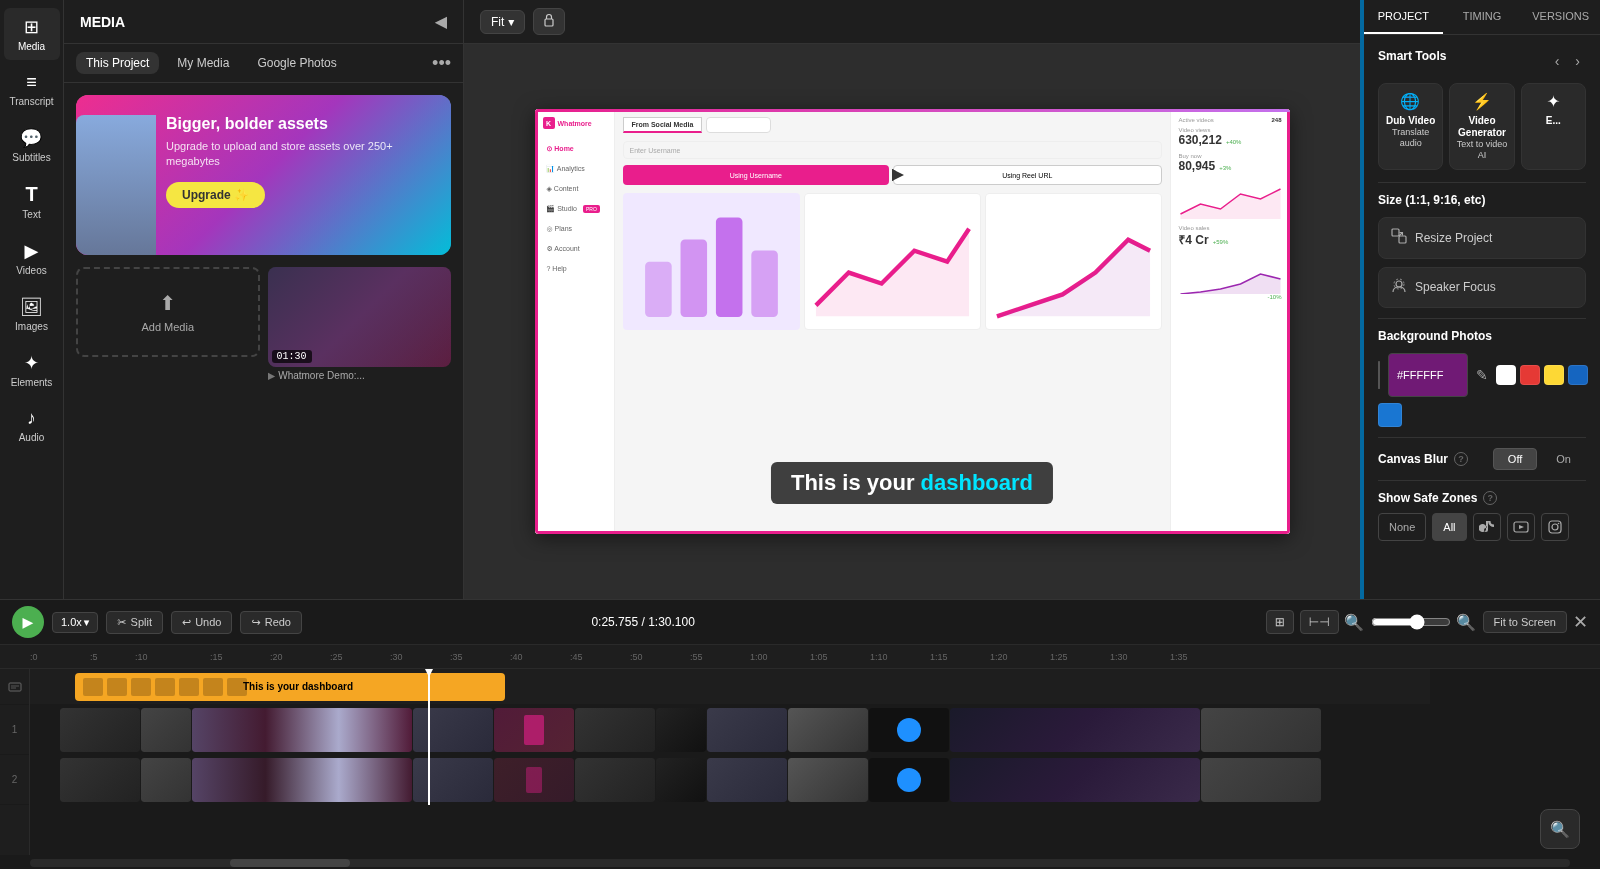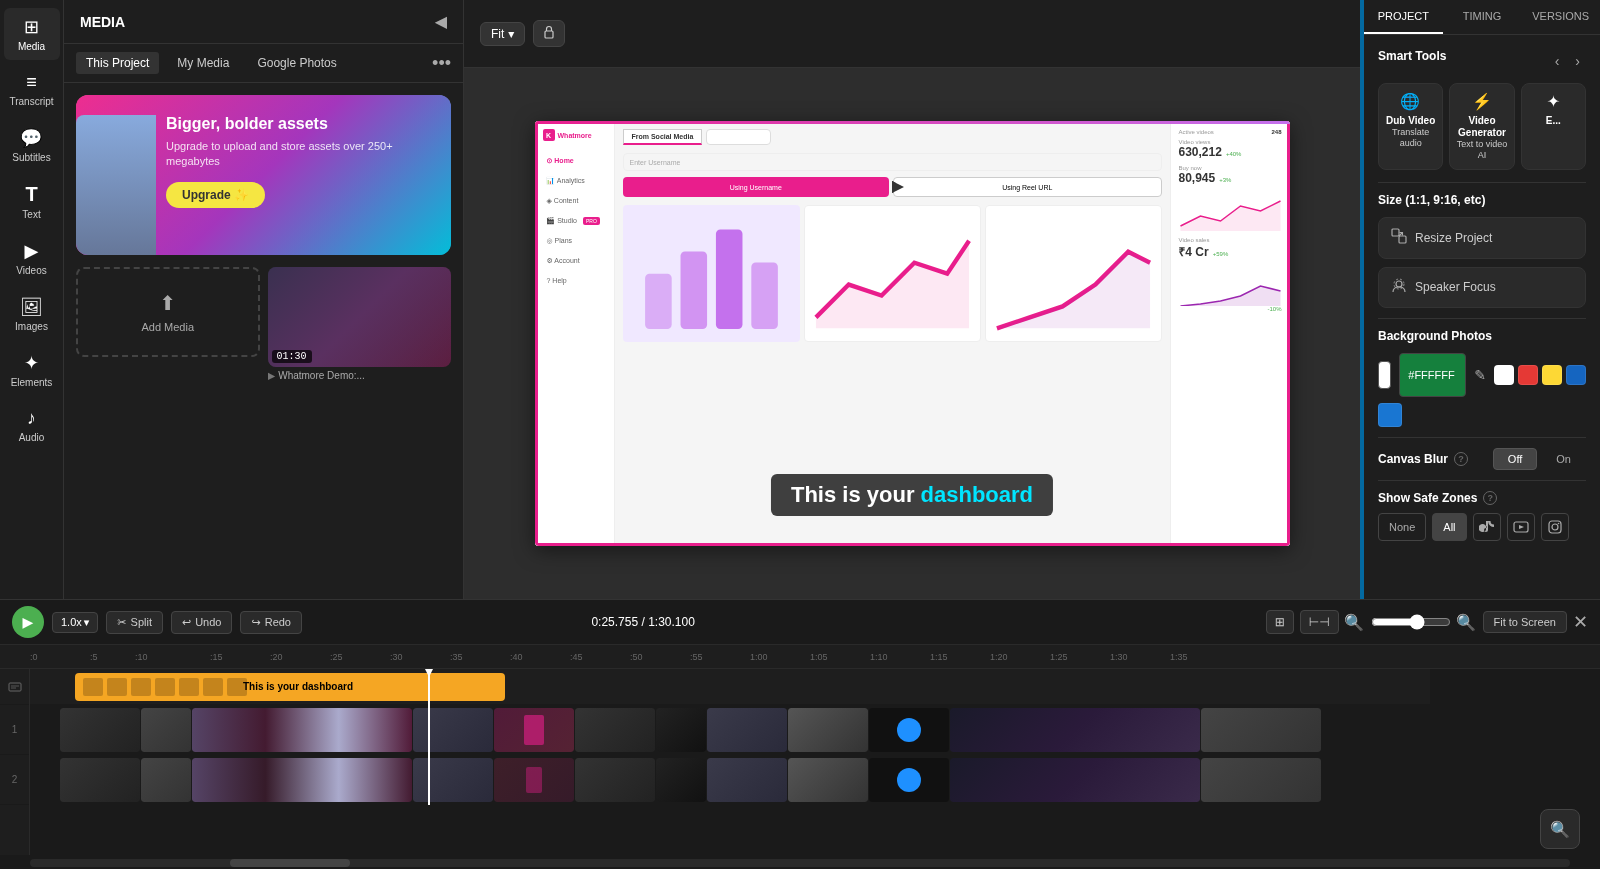--- a/index.html
+++ b/index.html
@@ -15,21 +15,21 @@
     .sidebar-icon { font-size: 18px; }
     .sidebar-label { font-size: 10px; color: #ccc; text-align: center; }
     .sidebar-item.active .sidebar-label { color: #fff; }
 
     
     .media-panel { width: 400px; background: #1e1e1e; border-right: 1px solid #333; display: flex; flex-direction: column; }
     .media-header { display: flex; align-items: center; justify-content: space-between; padding: 12px 16px; border-bottom: 1px solid #333; }
     .media-title { font-size: 14px; font-weight: 600; color: #fff; }
     .media-close-btn { background: none; border: none; color: #aaa; cursor: pointer; font-size: 16px; }
     .media-tabs { display: flex; align-items: center; padding: 8px 12px; gap: 8px; border-bottom: 1px solid #333; }
-    .media-tab { font-size: 12px; padding: 4px 10px; border-radius: 3px; cursor: pointer; color: #ccc; background: none; border: none; }
+    .media-tab { font-size: 12px; padding: 4px 10px; border-radius: 8px; cursor: pointer; color: #ccc; background: none; border: none; }
     .media-tab.active { background: #333; color: #fff; }
     .media-more-btn { margin-left: auto; background: none; border: none; color: #aaa; cursor: pointer; font-size: 18px; }
     .media-content { flex: 1; overflow-y: auto; padding: 12px; display: flex; flex-direction: column; gap: 12px; }
 
     
     .upgrade-banner { border-radius: 12px; overflow: hidden; position: relative; background: linear-gradient(135deg, #ff6b9d, #c471ed, #12c2e9); padding: 20px; min-height: 160px; }
     .upgrade-banner-bg { position: absolute; top: 0; left: 0; right: 0; bottom: 0; background: linear-gradient(135deg, #e91e8c, #9c27b0, #00bcd4); opacity: 0.8; }
     .upgrade-person { position: absolute; left: 0; bottom: 0; width: 80px; height: 140px; background: linear-gradient(to bottom, #555, #333); border-radius: 8px 0 0 0; overflow: hidden; }
     .upgrade-text-area { position: relative; z-index: 2; margin-left: 70px; }
     .upgrade-title { font-size: 16px; font-weight: 700; color: #fff; margin-bottom: 6px; }
@@ -42,21 +42,21 @@
     .add-media-icon { font-size: 20px; color: #aaa; }
     .media-grid { display: grid; grid-template-columns: 1fr 1fr; gap: 8px; }
     .media-thumb { border-radius: 8px; overflow: hidden; position: relative; cursor: pointer; height: 100px; background: #333; }
     .media-thumb-placeholder { width: 100%; height: 100%; background: linear-gradient(135deg, #2a2a3a, #3a2a2a); }
     .media-duration-badge { position: absolute; bottom: 4px; left: 4px; background: rgba(0,0,0,0.7); color: #fff; font-size: 10px; padding: 1px 5px; border-radius: 3px; }
     .media-filename { font-size: 10px; color: #aaa; margin-top: 3px; overflow: hidden; text-overflow: ellipsis; white-space: nowrap; display: flex; align-items: center; gap: 3px; }
     .media-file-icon { font-size: 10px; color: #777; }
 
     
     .main-canvas { flex: 1; display: flex; flex-direction: column; background: #2a2a2a; }
-    .canvas-toolbar { display: flex; align-items: center; padding: 20px 16px; border-bottom: 1px solid #333; gap: 8px; background: #1e1e1e; }
+    .canvas-toolbar { display: flex; align-items: center; padding: 8px 16px; border-bottom: 1px solid #333; gap: 8px; background: #1e1e1e; }
     .fit-btn { display: flex; align-items: center; gap: 4px; background: #333; border: 1px solid #444; border-radius: 6px; padding: 4px 10px; color: #fff; font-size: 12px; cursor: pointer; }
     .lock-btn { background: #333; border: 1px solid #444; border-radius: 6px; padding: 4px 8px; color: #fff; cursor: pointer; font-size: 14px; }
     .canvas-area { flex: 1; display: flex; align-items: center; justify-content: center; background: #2d2d2d; position: relative; }
     .canvas-frame { background: #fff; border-radius: 4px; overflow: hidden; position: relative; width: 755px; height: 425px; box-shadow: 0 4px 20px rgba(0,0,0,0.5); }
 
     
     .video-mockup { width: 100%; height: 100%; background: #f5f5f5; position: relative; display: flex; }
     .dashboard-sidebar { width: 80px; background: #fff; border-right: 1px solid #eee; display: flex; flex-direction: column; padding: 8px; gap: 4px; }
     .dash-side-item { font-size: 7px; color: #666; padding: 4px 4px; border-radius: 4px; cursor: pointer; display: flex; align-items: center; gap: 4px; }
     .dashboard-main { flex: 1; padding: 8px; }
@@ -92,21 +92,21 @@
     .right-divider { border: none; border-top: 1px solid #333; margin: 10px 0; }
     .section-label { font-size: 12px; font-weight: 700; color: #fff; margin-bottom: 10px; display: flex; align-items: center; gap: 6px; }
     .info-icon { width: 14px; height: 14px; border-radius: 50%; border: 1px solid #666; display: inline-flex; align-items: center; justify-content: center; font-size: 9px; color: #666; }
 
     .resize-btn { display: flex; align-items: center; gap: 8px; background: #2a2a2a; border: 1px solid #333; border-radius: 8px; padding: 10px 12px; width: 100%; cursor: pointer; color: #ccc; font-size: 12px; margin-bottom: 8px; }
     .resize-icon { font-size: 16px; }
 
     .speaker-focus-btn { display: flex; align-items: center; gap: 8px; background: #2a2a2a; border: 1px solid #333; border-radius: 8px; padding: 10px 12px; width: 100%; cursor: pointer; color: #ccc; font-size: 12px; margin-bottom: 8px; }
     .bg-color-row { display: flex; align-items: center; gap: 8px; }
     .color-swatch-main { width: 28px; height: 28px; border-radius: 4px; background: #fff; border: 1px solid #555; cursor: pointer; }
-    .color-hex-input { background: #15803d; border: 1px solid #444; border-radius: 4px; padding: 15px 8px; color: #fff; font-size: 11px; width: 67px; }
+    .color-hex-input { background: #701a75; border: 1px solid #444; border-radius: 4px; padding: 15px 8px; color: #fff; font-size: 11px; width: 80px; }
     .color-edit-btn { background: none; border: none; color: #aaa; cursor: pointer; font-size: 14px; }
     .color-swatches { display: flex; gap: 4px; margin-left: auto; }
     .color-swatch { width: 20px; height: 20px; border-radius: 4px; cursor: pointer; border: 1px solid rgba(255,255,255,0.1); }
     .toggle-row { display: flex; align-items: center; gap: 4px; }
     .toggle-btn { padding: 4px 14px; border-radius: 4px; font-size: 11px; cursor: pointer; border: 1px solid #444; }
     .toggle-btn.active { background: #444; color: #fff; border-color: #555; }
     .toggle-btn.inactive { background: transparent; color: #aaa; border-color: transparent; }
     .safe-zone-opts { display: flex; gap: 6px; flex-wrap: wrap; margin-top: 8px; }
     .safe-zone-btn { padding: 4px 10px; border-radius: 4px; font-size: 11px; cursor: pointer; border: 1px solid #444; color: #aaa; background: transparent; }
     .safe-zone-btn.active { background: #444; color: #fff; }

